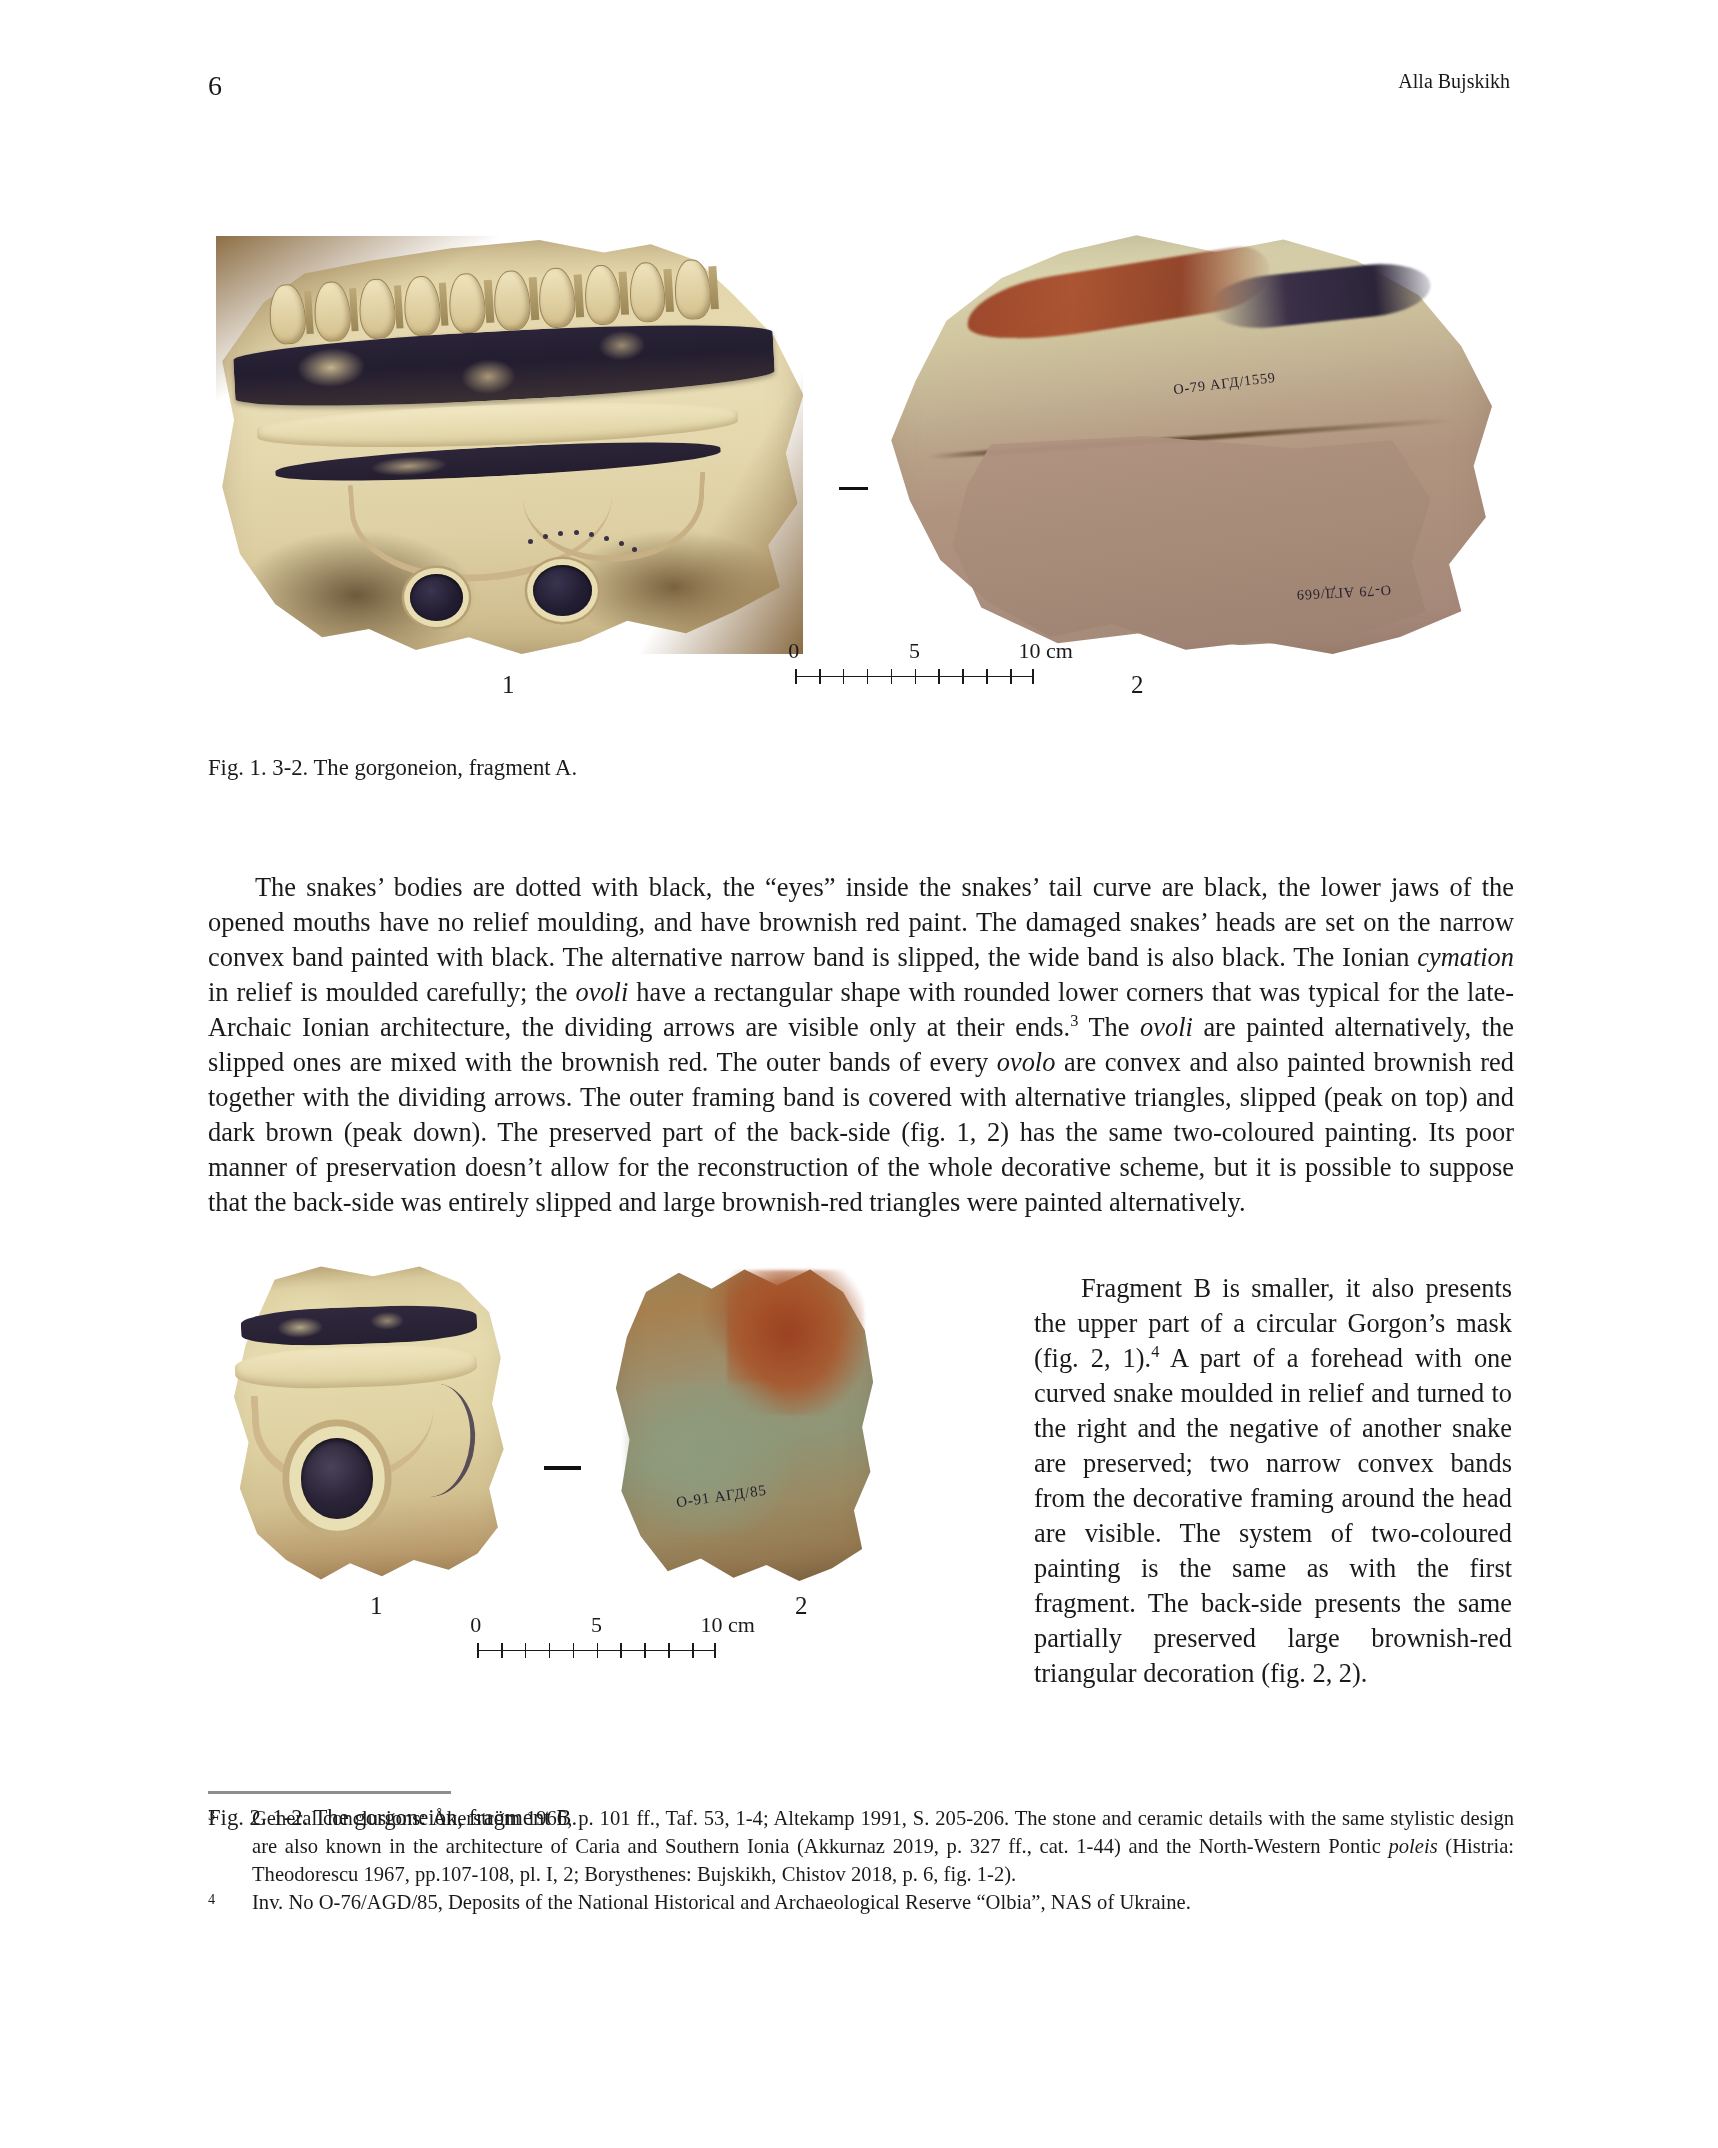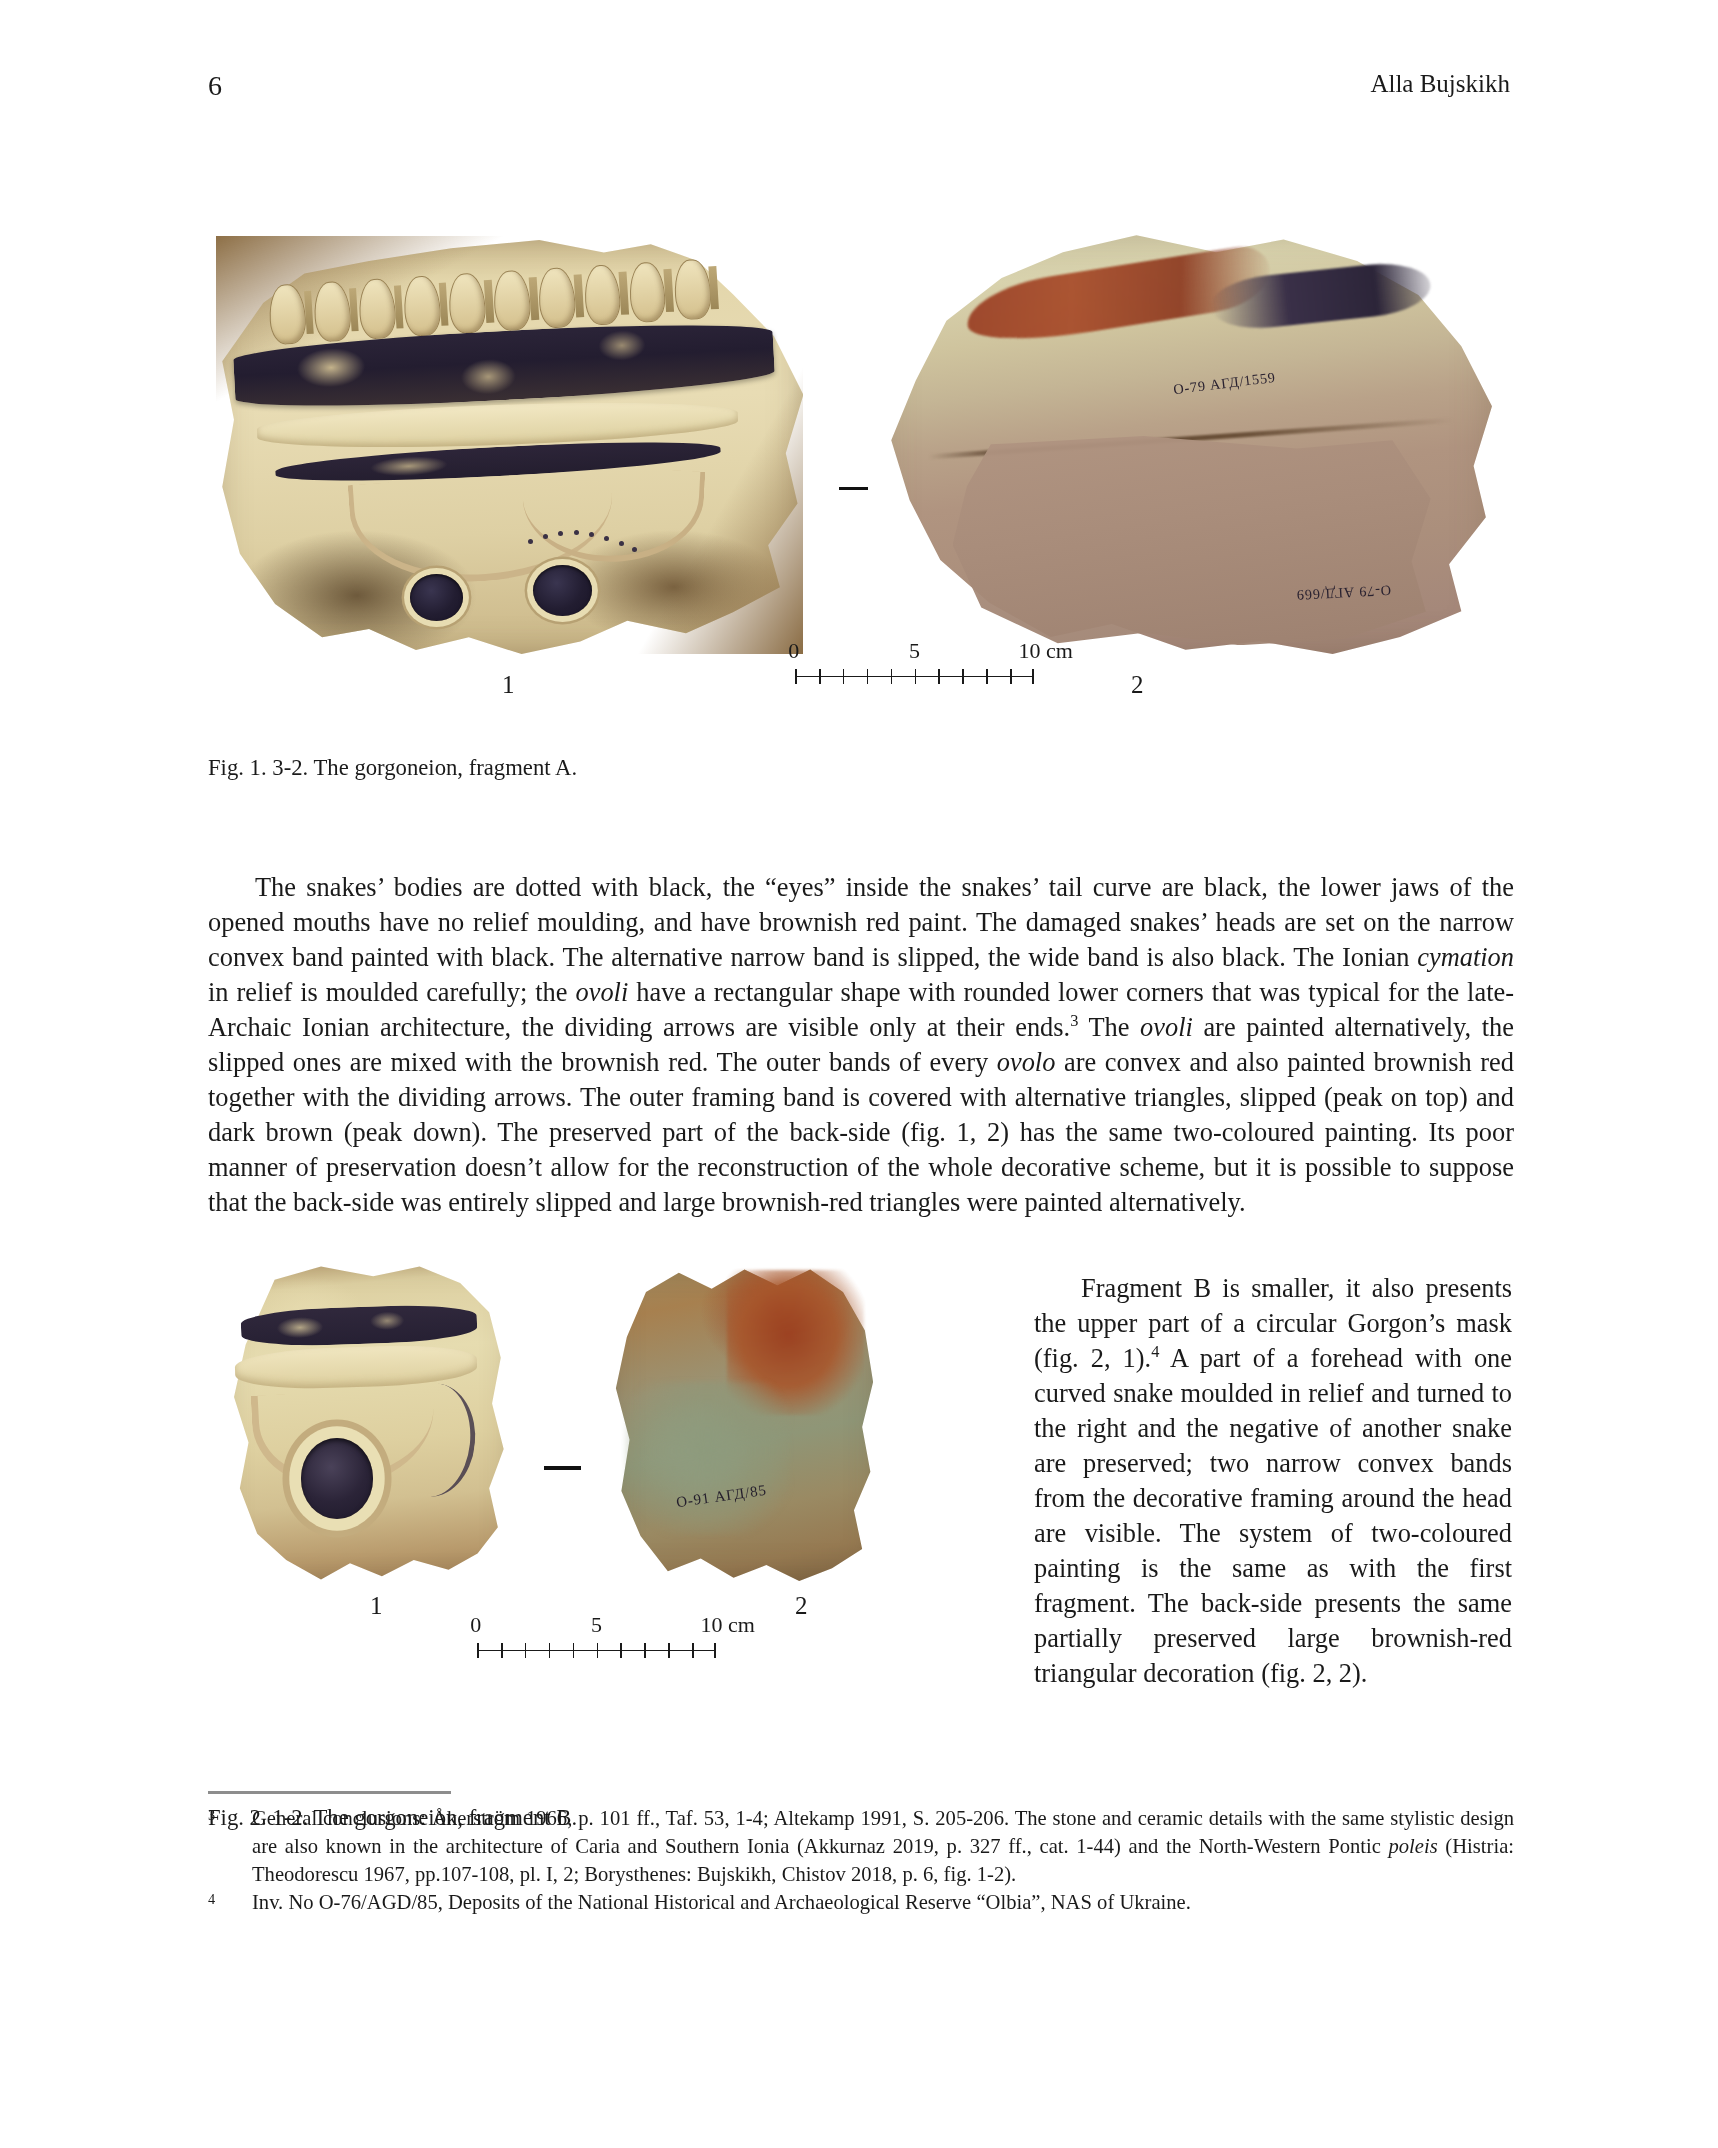--- a/index.html
+++ b/index.html
@@ -9,21 +9,21 @@
     font-family:"Liberation Serif", serif;
     color:#1a1a1a;
     position:relative;
     overflow:hidden;
   }
   .page { position:absolute; inset:0; }
 
   
   .runhead { position:absolute; top:70px; left:208px; right:208px; height:34px; }
   .runhead .folio { position:absolute; left:0; top:0; font-size:28px; }
-  .runhead .author { position:absolute; right:0; top:0; font-size:25px;text-align:right; }
+  .runhead .author { position:absolute; right:0; top:0; font-size:20px;text-align:right; }
 
   
   .fig1 { position:absolute; top:218px; left:208px; width:1302px; height:470px; }
   .fig1 .plate { position:absolute; top:0; }
   .fig1 .p1 { left:8.4px; width:587px; height:445px; }
   .fig1 .p2 { left:671px; width:613px; height:436px; }
   .fig1 .dash { position:absolute; left:631px; top:269px; width:28.5px; height:3.4px; background:#111; }
 
   .num-lbl { position:absolute; font-size:25px; }
   .fig1 .n1 { left:294px; top:453px; }

